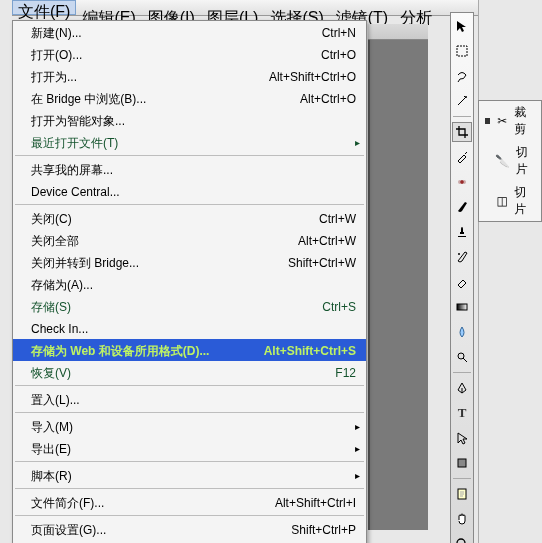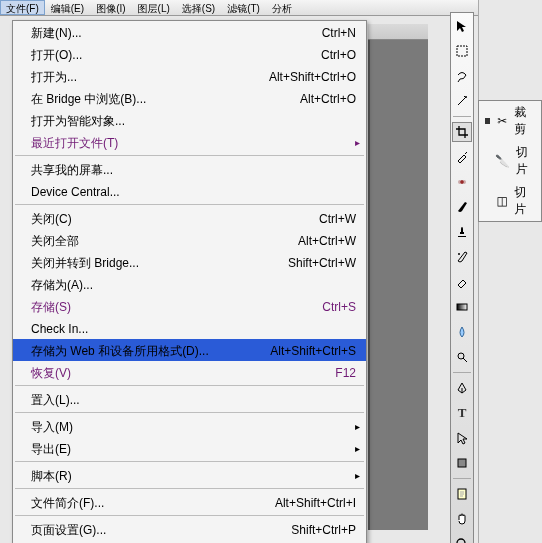--- a/index.html
+++ b/index.html
@@ -1,25 +1,25 @@
 <!DOCTYPE html>
 <html><head>
 <meta charset="utf-8">
 <style>
 * { margin: 0; padding: 0; box-sizing: border-box; font-family: "SimSun", "Microsoft YaHei", sans-serif; }
 body { background: #e8e8e8; width: 542px; height: 543px; overflow: hidden; position: relative; }
 
-.menubar { display: flex; background: linear-gradient(#f5f5f5,#e0e0e0); border-bottom: 1px solid #999; height: 16px; font-size: 10px; }
-.menubar .item { padding: 2px 6px; cursor: default; }
+.menubar { display: flex; background: linear-gradient(#f5f5f5,#e0e0e0); border-bottom: 1px solid #999; height: 16px; font-size: 16px; margin-left: 12px; }
+.menubar .item { padding: 8px 6px; cursor: default; }
 .menubar .item.active { background: #c8d8ef; border: 1px solid #7da2ce; padding: 1px 5px; }
 
 .dropdown { position: absolute; left: 12px; top: 20px; width: 355px; background: #f4f4f4; border: 1px solid #8a8a8a; box-shadow: 2px 2px 4px rgba(0,0,0,0.3); font-size: 12px; z-index: 10; }
 .dropdown .row { display: flex; justify-content: space-between; padding: 4px 10px 2px 18px; line-height: 16px; white-space: nowrap; position: relative; }
-.dropdown .row.disabled { color: #701a75; }
-.dropdown .row.highlight { background: #2a5bd7; color: #000000; }
+.dropdown .row.disabled { color: #14532d; }
+.dropdown .row.highlight { background: #2a5bd7; color: #bef264; font-weight: bold; }
 .dropdown .sep { border-top: 1px solid #bdbdbd; margin: 2px 2px; }
 .dropdown .arrow::after { content: "▸"; position: absolute; right: 6px; font-size: 10px; }
 
 .toolstrip { position: absolute; right: 68px; top: 12px; width: 24px; background: linear-gradient(#fafafa,#d8d8d8); border: 1px solid #888; display: flex; flex-direction: column; align-items: center; padding: 3px 0; gap: 5px; }
 .toolstrip .tool { width: 20px; height: 20px; display: flex; align-items: center; justify-content: center; font-size: 13px; color: #333; border: 1px solid transparent; }
 .toolstrip .tool.sel { background: #e0e0e0; border: 1px solid #888; }
 .toolstrip .gap { height: 1px; background: #aaa; width: 18px; }
 
 .flyout { position: absolute; right: -62px; top: 98px; width: 120px; background: #f4f4f4; border: 1px solid #888; font-size: 12px; }
 .flyout .frow { display: flex; align-items: center; gap: 6px; padding: 3px 6px; }

